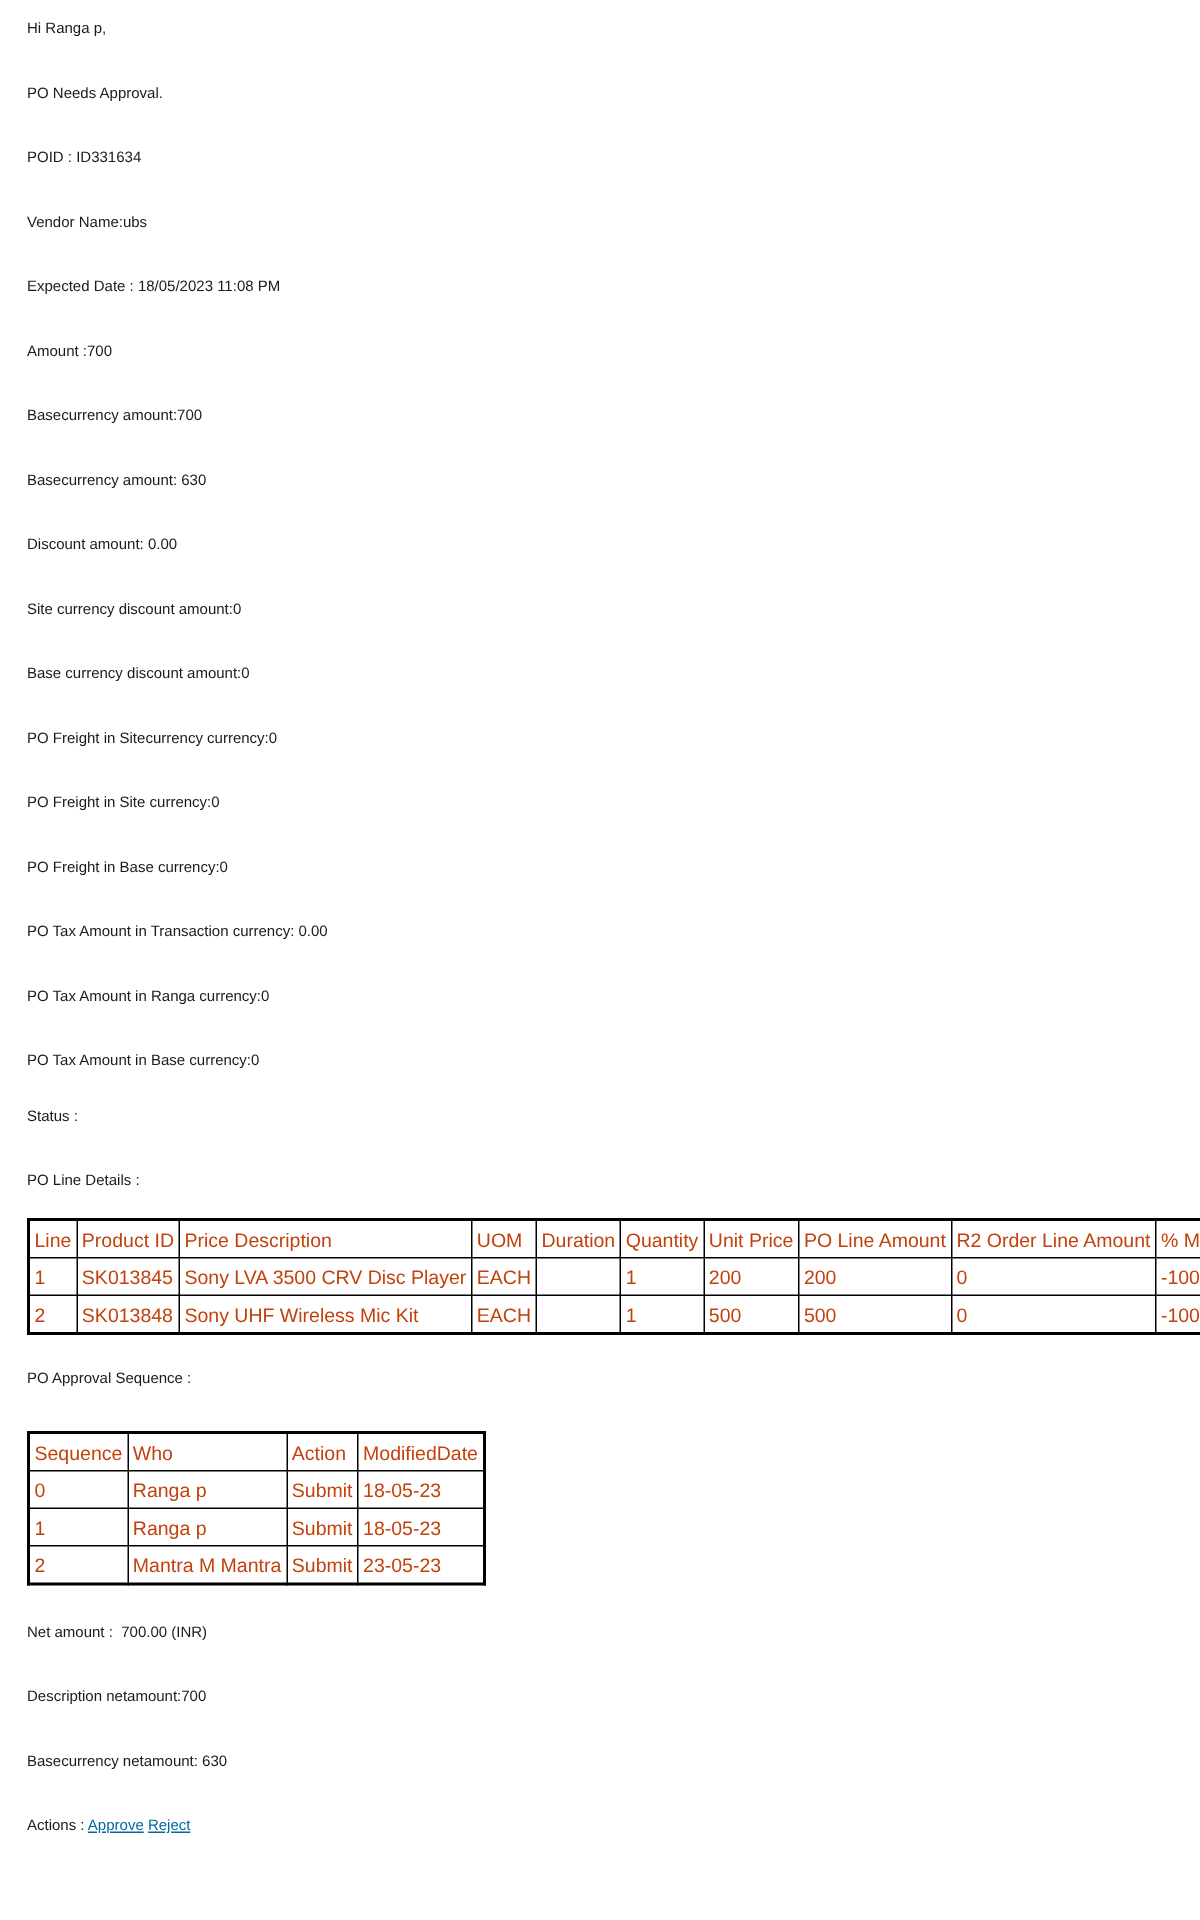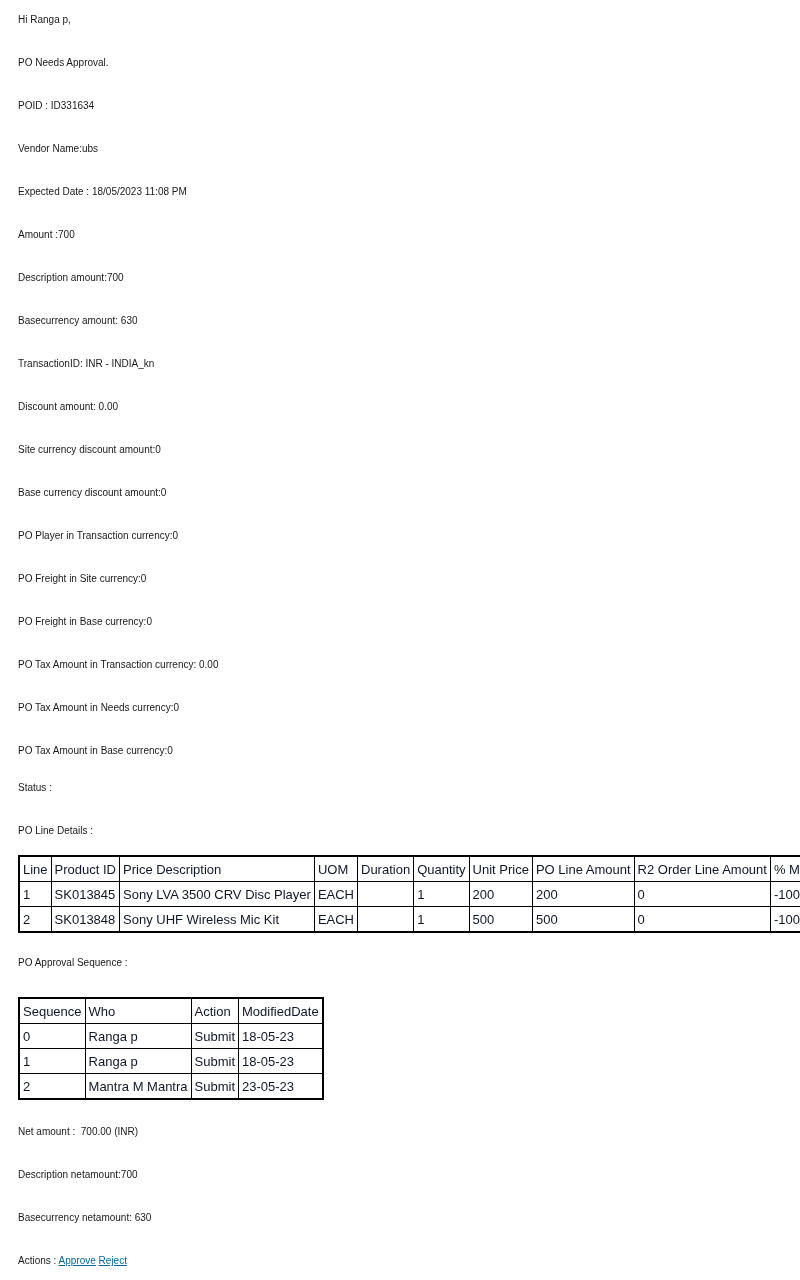--- a/index.html
+++ b/index.html
@@ -39,50 +39,49 @@
     font-family: "Liberation Sans", sans-serif;
     font-size: 13px;
     font-weight: normal;
     text-align: left;
     vertical-align: middle;
     padding: 2px 3px;
     height: 20px;
     line-height: 19px;
     overflow: hidden;
     white-space: nowrap;
-    color: #0f172a;
+    color: #c2410c;
   }
   a.action-link {
     color: #0369a1;
     text-decoration: underline;
     cursor: pointer;
   }
 </style>
 </head>
 <body>
 
 <div class="page">
 
   <p class="line">Hi Ranga p,</p>
   <p class="line">PO Needs Approval.</p>
   <p class="line">POID : ID331634</p>
   <p class="line">Vendor Name:ubs</p>
   <p class="line">Expected Date : 18/05/2023 11:08 PM</p>
   <p class="line">Amount :700</p>
-  <p class="line">Description amount:700</p>
+  <p class="line">Basecurrency amount:700</p>
   <p class="line">Basecurrency amount: 630</p>
-  <p class="line">TransactionID: INR - INDIA_kn</p>
   <p class="line">Discount amount: 0.00</p>
   <p class="line">Site currency discount amount:0</p>
   <p class="line">Base currency discount amount:0</p>
-  <p class="line">PO Player in Transaction currency:0</p>
+  <p class="line">PO Freight in Sitecurrency currency:0</p>
   <p class="line">PO Freight in Site currency:0</p>
   <p class="line">PO Freight in Base currency:0</p>
   <p class="line">PO Tax Amount in Transaction currency: 0.00</p>
-  <p class="line">PO Tax Amount in Needs currency:0</p>
+  <p class="line">PO Tax Amount in Ranga currency:0</p>
   <p class="line mb-sm">PO Tax Amount in Base currency:0</p>
   <p class="line">Status :</p>
   <p class="line mb-table-heading">PO Line Details :</p>
 
   <table class="po-lines">
     <colgroup>
       <col style="width:27px">
         <col style="width:65px">
         <col style="width:178px">
         <col style="width:37px">

